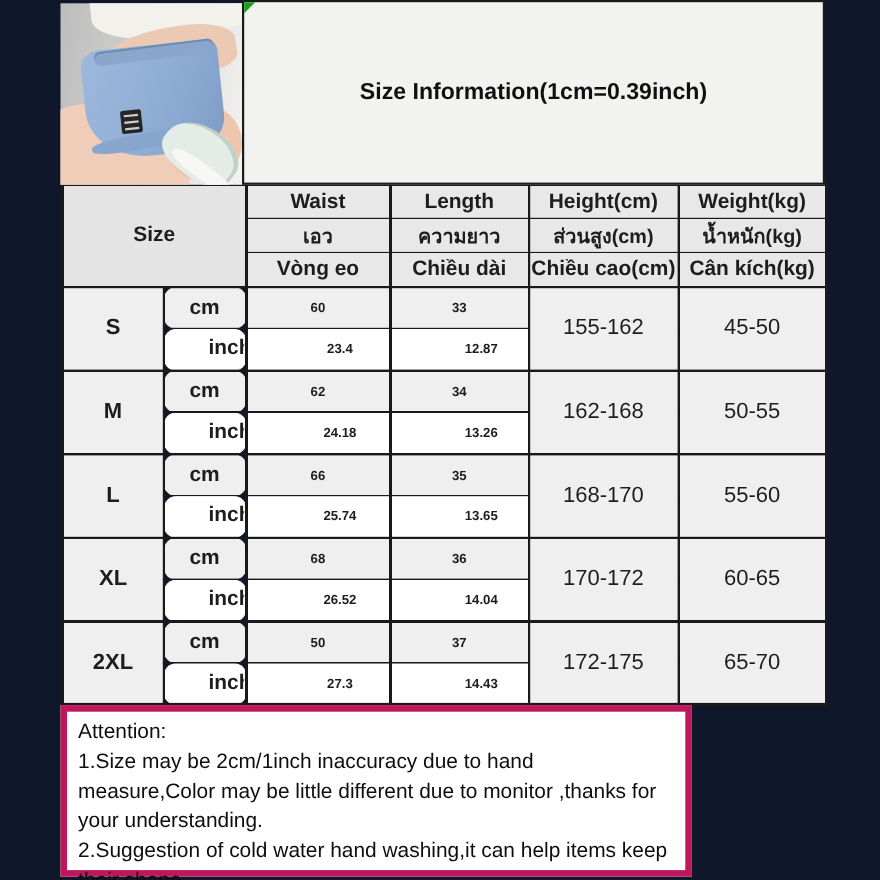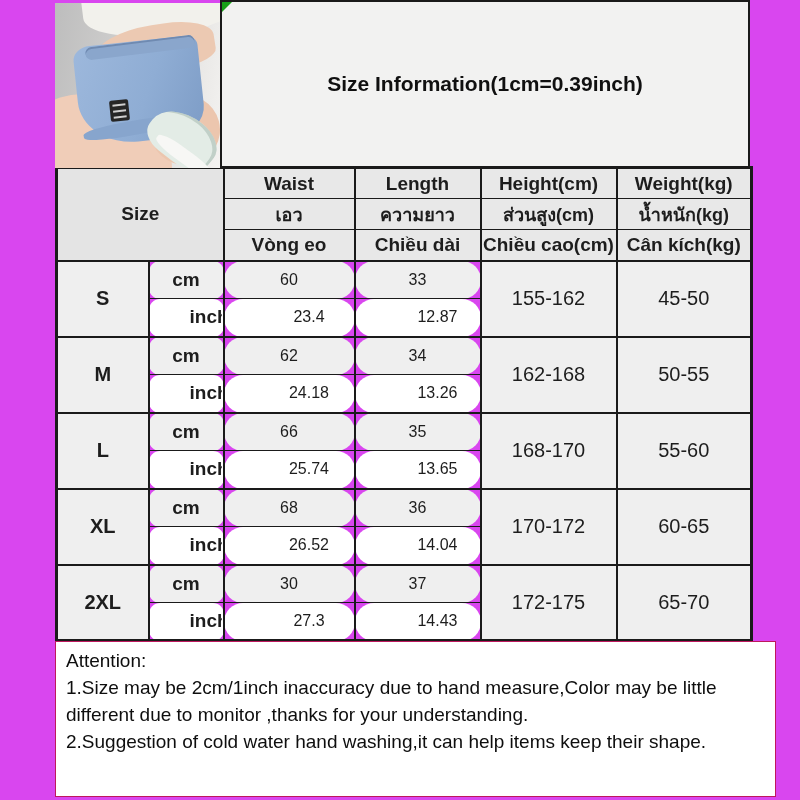--- a/index.html
+++ b/index.html
@@ -1,21 +1,21 @@
 <!DOCTYPE html>
 <html><head>
 <meta charset="utf-8">
 <style>
   html,body{margin:0;padding:0;}
   body{
     width:800px;height:800px;background:#ffffff;
     font-family:"Liberation Sans", sans-serif;
     -webkit-font-smoothing:antialiased;
   }
-  .sheet{position:relative;width:800px;height:800px;background:#d946ef;overflow:hidden;}
+  .sheet{position:relative;width:800px;height:800px;background:#0f172a;overflow:hidden;}
   .content{position:absolute;left:55px;top:0;width:695px;}
 
   
   .top-row{display:flex;height:168px;}
   .photo{
     position:relative;width:165px;height:165px;margin-top:3px;flex:0 0 165px;
     background:linear-gradient(100deg,#bdbdbd 0%,#d2d1d0 45%,#e9e8e6 80%,#f4f3f1 100%);
     overflow:hidden;
   }
   .photo .top-garment{position:absolute;left:28px;top:-14px;width:150px;height:46px;background:#f2f1ec;border-radius:0 0 40% 55%;transform:rotate(-7deg);}
@@ -57,30 +57,30 @@
   tr.hrow td{background:#e8e8e8;font-weight:bold;font-size:19px;}
   tr.hrow-th td{font-size:18px;}
   tr.hrow-en td{border-bottom-width:1px;}
   tr.hrow-th td{border-top-width:1px;border-bottom-width:1px;}
   tr.hrow-vi td{border-top-width:1px;}
   td.size-head{background:#e4e4e4 !important;font-size:35px;font-weight:bold;border-bottom-width:2px !important;border-top-width:2px !important;}
 
   tr.drow{height:38px;}
   td.c-size{background:#e2e2e2;font-weight:bold;font-size:20px;}
   td.c-unit{font-weight:bold;font-size:19px;border-radius:11px;}
-  td.c-val{font-size:16px;font-weight:normal;color:#222;border-radius:19px;}
+  td.c-val{font-size:12px;font-weight:bold;color:#222;}
   td.c-merged{background:#ededed;font-size:20px;font-weight:normal;color:#222;}
   tr.r-cm td{background:#efefef;}
   tr.r-cm td.border-thin{border-bottom-width:1px;}
   tr.r-inch td{background:#ffffff;border-top-width:1px;padding-left:40px;}
 
   
   .attention-box{
-    box-sizing:border-box;width:721px;height:156px;margin-top:-1px;
-    border:1px solid #be185d;background:#fff;
+    box-sizing:border-box;width:574px;height:156px;margin-top:-1px;
+    border:6px solid #be185d;background:#fff;
     padding:6px 10px;color:#0e0e0e;
   }
   .attention-box p{margin:0;font-size:19px;line-height:1.42;font-weight:normal;}
 </style>
 </head>
 <body>
 
 <div class="sheet">
   <div class="content">
 
@@ -189,21 +189,21 @@
       </tr>
       <tr class="drow r-inch">
         <td class="c-unit">inch</td>
         <td class="c-val">26.52</td>
         <td class="c-val">14.04</td>
       </tr>
 
       <tr class="drow r-cm">
         <td class="c-size" rowspan="2">2XL</td>
         <td class="c-unit border-thin">cm</td>
-        <td class="c-val border-thin">30</td>
+        <td class="c-val border-thin">50</td>
         <td class="c-val border-thin">37</td>
         <td class="c-merged" rowspan="2">172-175</td>
         <td class="c-merged" rowspan="2">65-70</td>
       </tr>
       <tr class="drow r-inch">
         <td class="c-unit">inch</td>
         <td class="c-val">27.3</td>
         <td class="c-val">14.43</td>
       </tr>
     </tbody>

